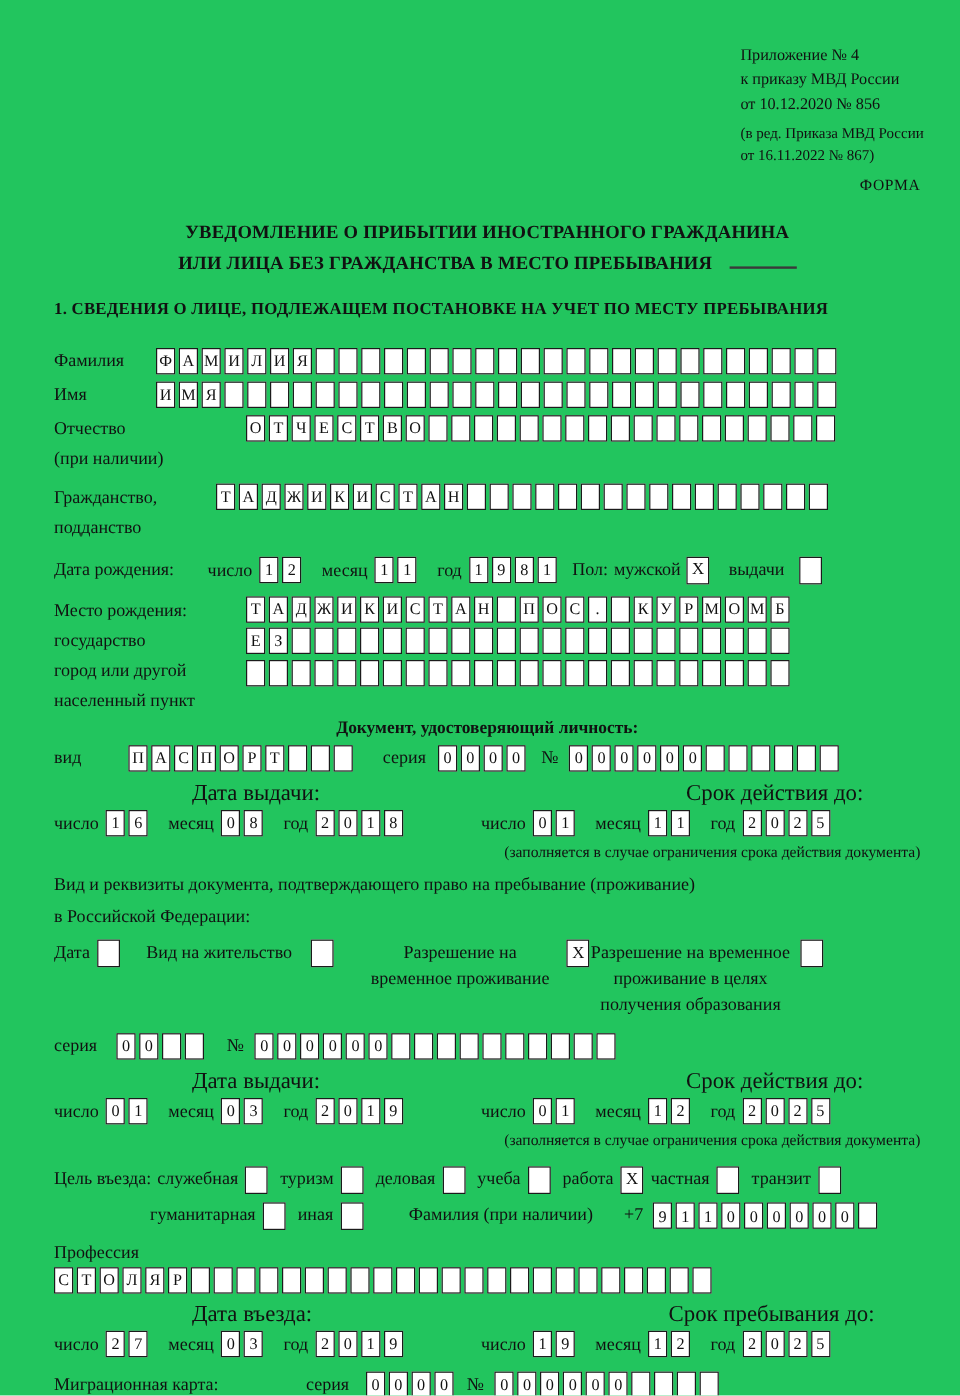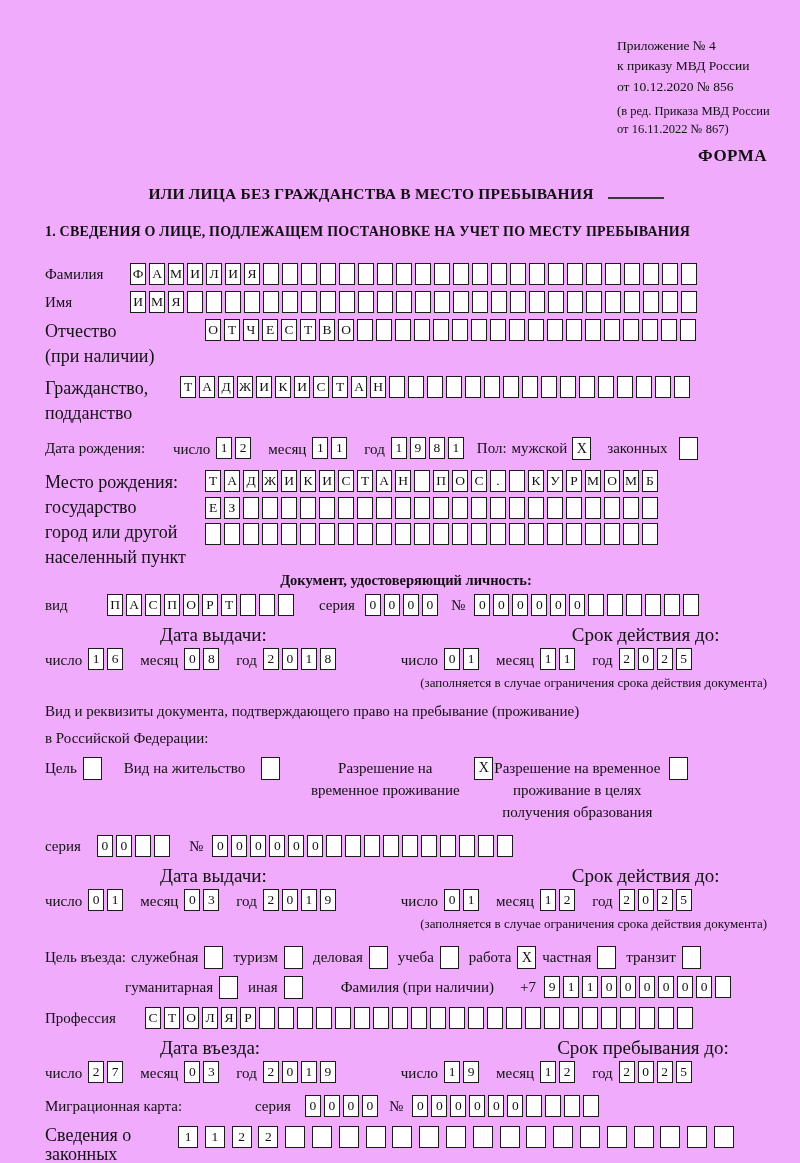--- a/index.html
+++ b/index.html
@@ -1,27 +1,27 @@
 <!DOCTYPE html>
 <html><head>
 <meta charset="utf-8">
 <style>
   html,body{margin:0;padding:0;background:#fff;}
-  .page{position:relative;width:800px;height:1163px;background:#f0abfc;overflow:hidden;
+  .page{position:relative;width:800px;height:1163px;background:#22c55e;overflow:hidden;
         font-family:"Liberation Serif","DejaVu Serif",serif;color:#111;}
   .hdr{position:absolute;left:617px;top:36px;font-size:13.5px;line-height:1.5;}
   .hdr .small{font-size:12.5px;margin-top:5px;line-height:1.45;}
-  .forma{position:absolute;right:33px;top:146px;font-weight:bold;font-size:17px;letter-spacing:.5px;}
+  .forma{position:absolute;right:33px;top:146px;font-weight:normal;font-size:13px;letter-spacing:.5px;}
   .content{position:absolute;left:45px;top:181px;width:722px;}
   .title{text-align:center;font-weight:bold;font-size:15.5px;line-height:1.7;letter-spacing:.2px;}
   .underline{display:inline-block;width:56px;border-bottom:2.5px solid #3a3a3a;margin-left:14px;}
   .sec{font-weight:bold;font-size:14px;margin-top:17px;letter-spacing:.2px;}
   .row{display:flex;align-items:flex-start;margin-top:5px;}
   .lbl{font-size:15px;line-height:23px;flex-shrink:0;}
-  .lbl2 div{font-size:18px;line-height:25px;}
+  .lbl2 div{font-size:15px;line-height:25px;}
   .w85{width:85px;} .w160{width:160px;} .w135{width:135px;} .w100{width:100px;} .w210{width:210px;} .w133{width:133px;}
   .cells{display:flex;flex-wrap:nowrap;}
   .cell{display:inline-flex;width:14px;height:20px;border:1.6px solid #1b1b1b;margin-right:3px;
         align-items:center;justify-content:center;font-size:13.5px;flex-shrink:0;background:#fff;}
   .cell.wide{width:18px;margin-right:6.8px;}
   .cb{display:inline-flex;width:17px;height:21px;border:1.6px solid #1b1b1b;align-items:center;
       justify-content:center;font-size:14px;flex-shrink:0;background:#fff;}
   .dlbl{font-size:15px;line-height:24px;margin:0 6px 0 14px;}
   .date-group{display:inline-flex;align-items:flex-start;}
   .date-group .dlbl:first-child{margin-left:0;}
@@ -51,20 +51,21 @@
       <div>(в ред. Приказа МВД России</div>
       <div>от 16.11.2022 № 867)</div>
     </div>
   </div>
 
   <div class="forma">ФОРМА</div>
 
   <div class="content">
 
     <div class="title">
+      <div>УВЕДОМЛЕНИЕ О ПРИБЫТИИ ИНОСТРАННОГО ГРАЖДАНИНА</div>
       <div><span>ИЛИ ЛИЦА БЕЗ ГРАЖДАНСТВА В МЕСТО ПРЕБЫВАНИЯ</span><span class="underline"></span></div>
     </div>
 
     <div class="sec">1. СВЕДЕНИЯ О ЛИЦЕ, ПОДЛЕЖАЩЕМ ПОСТАНОВКЕ НА УЧЕТ ПО МЕСТУ ПРЕБЫВАНИЯ</div>
 
     <div class="row" style="margin-top:23px;">
       <div class="lbl w85">Фамилия</div>
       <div class="cells">
           <span class="cell">Ф</span>
           <span class="cell">А</span>
@@ -217,21 +218,21 @@
           <span class="cell">1</span>
           <span class="dlbl">год</span>
           <span class="cell">1</span>
           <span class="cell">9</span>
           <span class="cell">8</span>
           <span class="cell">1</span>
         </span>
       <span class="lbl" style="margin-left:10px;">Пол:</span>
       <span class="lbl" style="margin-left:5px;">мужской</span>
       <span class="cb" style="margin-left:5px;">X</span>
-      <span class="lbl" style="margin-left:16px;">законных</span>
+      <span class="lbl" style="margin-left:16px;">выдачи</span>
       <span class="cb" style="margin-left:12px;"></span>
     </div>
 
     <div class="row" style="margin-top:9px;">
       <div class="lbl2 w160" style="line-height:26px;">
         <div>Место рождения:</div>
         <div>государство</div>
         <div>город или другой</div>
         <div>населенный пункт</div>
       </div>
@@ -389,21 +390,21 @@
           <span class="cell">5</span>
         </span>
     </div>
     <div class="note">(заполняется в случае ограничения срока действия документа)</div>
 
     <div class="intro">Вид и реквизиты документа, подтверждающего право на пребывание (проживание)</div>
     <div class="intro" style="margin-top:3px;">в Российской Федерации:</div>
 
     <div class="opts">
       <div class="opt">
-        <span class="opt-text">Цель</span>
+        <span class="opt-text">Дата</span>
         <span class="cb" style="margin-left:6px;"></span>
       </div>
       <div class="opt" style="margin-left:22px;">
         <span class="opt-text">Вид на жительство</span>
         <span class="cb" style="margin-left:16px;"></span>
       </div>
       <div class="opt" style="margin-left:26px;">
         <span class="opt-text ctr" style="width:158px;">Разрешение на временное проживание</span>
         <span class="cb" style="margin-left:10px;">X</span>
       </div>
@@ -507,21 +508,21 @@
           <span class="cell">0</span>
           <span class="cell">0</span>
           <span class="cell">0</span>
           <span class="cell">0</span>
           <span class="cell">0</span>
           <span class="cell">0</span>
           <span class="cell"></span>
         </div>
     </div>
 
-    <div class="row" style="margin-top:8px;">
+    <div class="row" style="margin-top:8px;flex-direction:column;">
       <div class="lbl w100">Профессия</div>
       <div class="cells">
           <span class="cell">С</span>
           <span class="cell">Т</span>
           <span class="cell">О</span>
           <span class="cell">Л</span>
           <span class="cell">Я</span>
           <span class="cell">Р</span>
           <span class="cell"></span>
           <span class="cell"></span>

